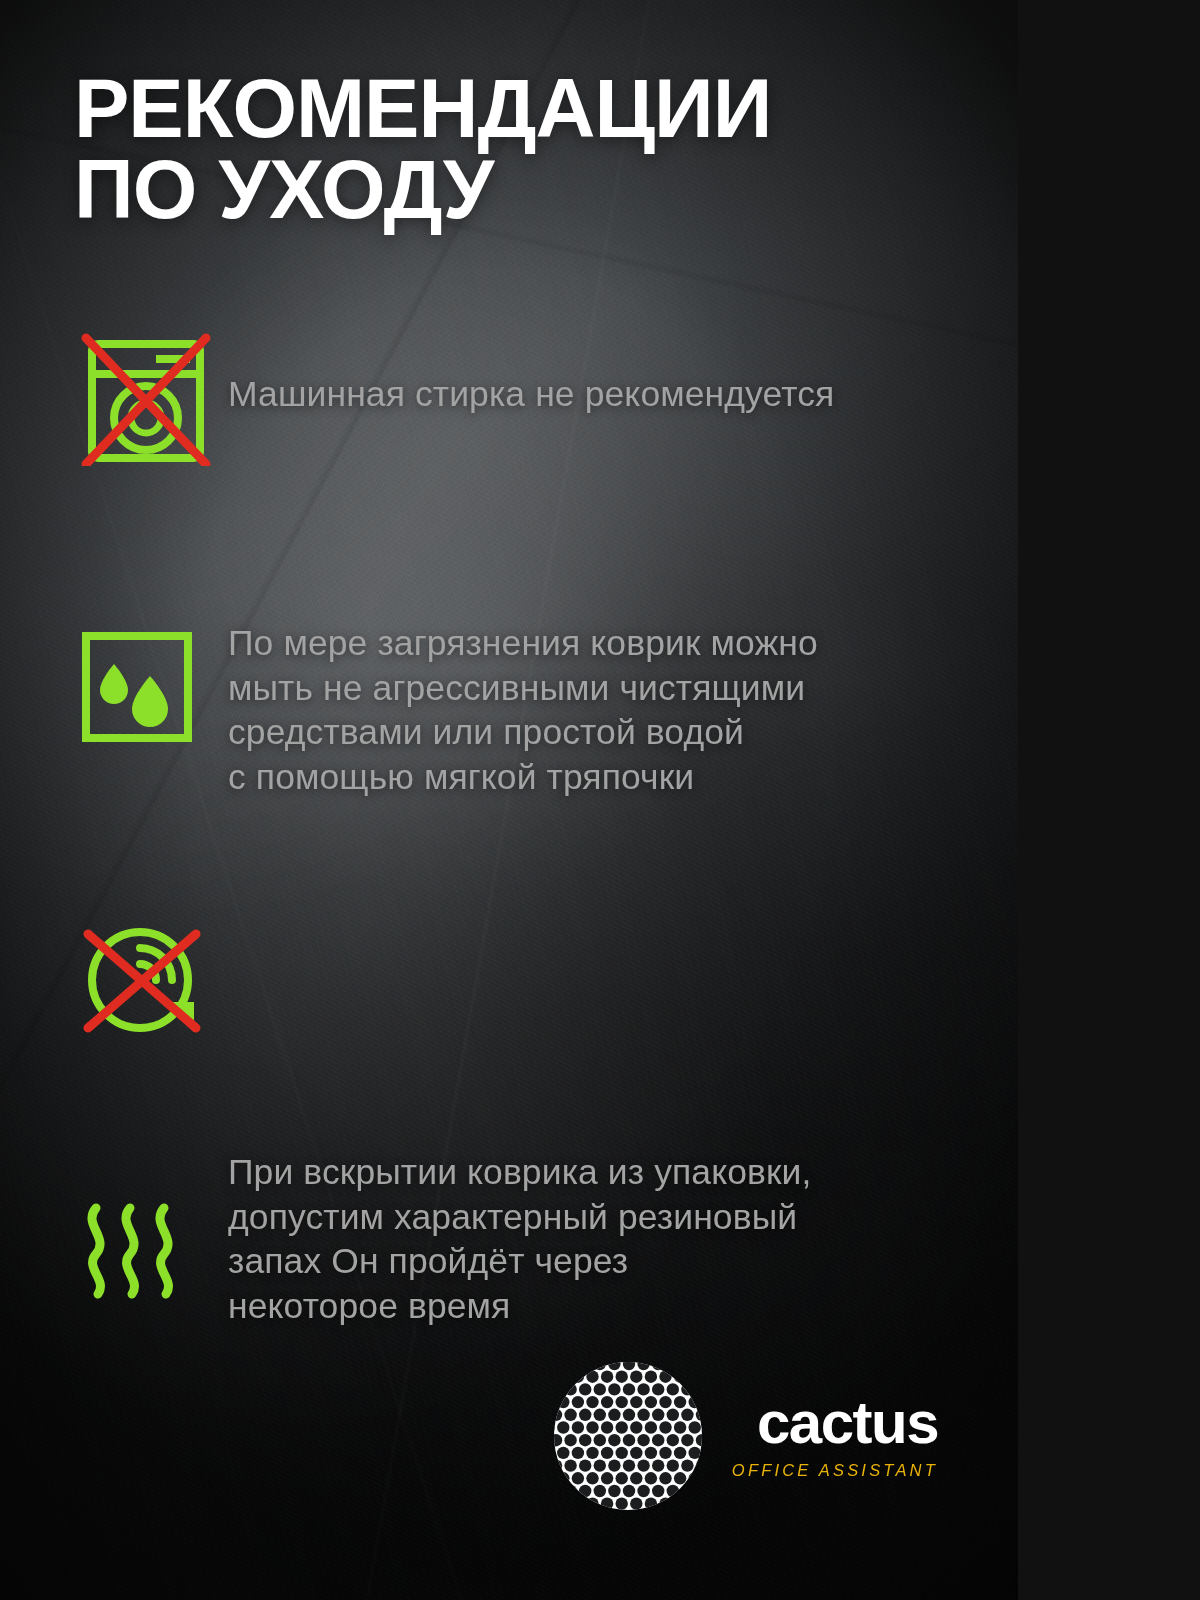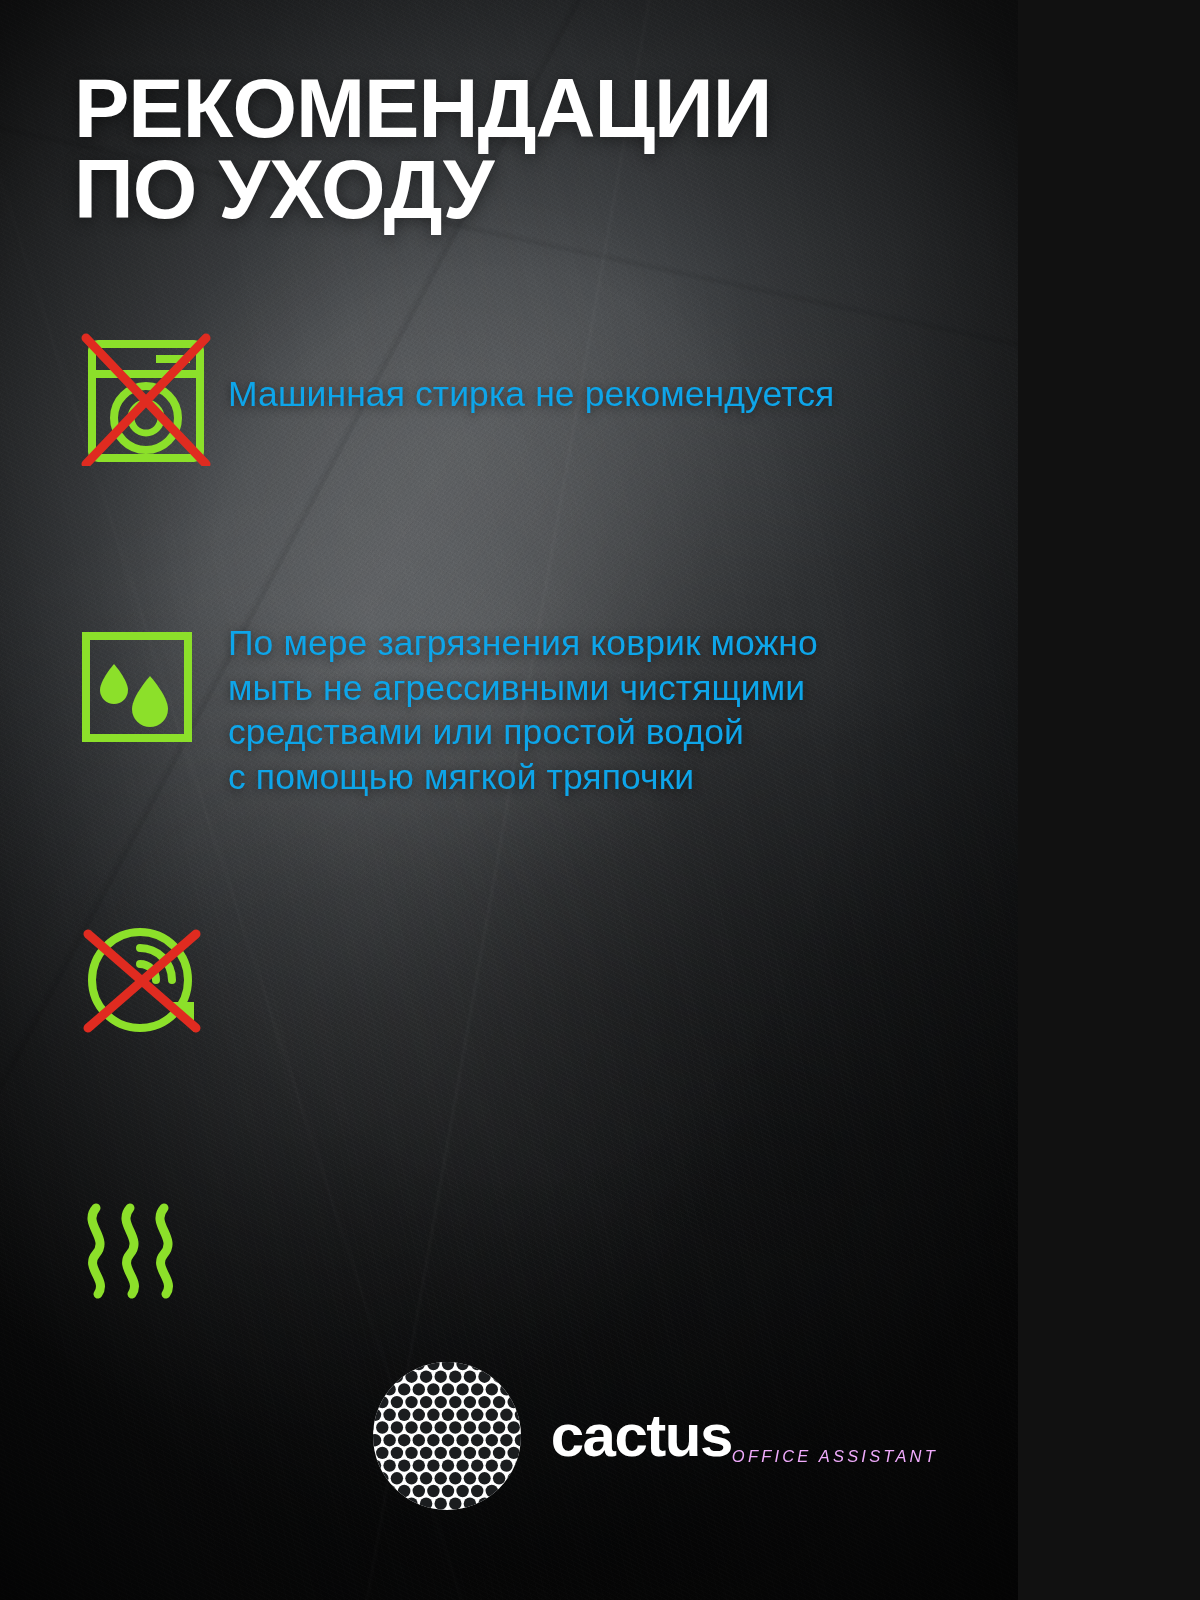--- a/index.html
+++ b/index.html
@@ -105,21 +105,21 @@
     align-items: flex-start;
   }
   .row-icon {
     width: 150px;
     min-width: 150px;
     display: flex;
     justify-content: flex-start;
     align-items: flex-start;
   }
   .row-text {
-    color: #0ea5e9;
+    color: #a3a3a3;
     font-size: 35.5px;
     line-height: 1.26;
     font-weight: 400;
     white-space: pre-line;
     letter-spacing: 0.1px;
     text-shadow: 0 2px 10px rgba(0,0,0,0.5);
     padding-top: 2px;
   }
 
   .r0 { top: 0px; }
@@ -144,32 +144,32 @@
     display: flex;
     align-items: center;
     gap: 28px;
   }
   .logo-mark {
     width: 152px;
     height: 152px;
   }
   .logo-word {
     display: flex;
-    flex-direction: row;
+    flex-direction: column;
     align-items: flex-end;
   }
   .logo-name {
     color: #ffffff;
     font-size: 60px;
     font-weight: 700;
     letter-spacing: -1.5px;
     line-height: 1;
   }
   .logo-sub {
-    color: #f0abfc;
+    color: #eab308;
     font-size: 16.5px;
     font-style: italic;
     letter-spacing: 3.2px;
     margin-top: 8px;
     font-weight: 400;
   }
 </style>
 </head>
 <body>
 
@@ -232,20 +232,24 @@
       </div>
 
       <div class="row r3">
         <div class="row-icon">
           <svg width="120" height="110" viewBox="0 0 120 110" fill="none" aria-hidden="true">
             <path d="M18 12 C4 28 32 42 18 58 C6 72 30 84 20 98" stroke="#8CE02A" stroke-width="9" fill="none" stroke-linecap="round"></path>
             <path d="M52 12 C38 28 66 42 52 58 C40 72 64 84 54 98" stroke="#8CE02A" stroke-width="9" fill="none" stroke-linecap="round"></path>
             <path d="M86 12 C72 28 100 42 86 58 C74 72 98 84 88 98" stroke="#8CE02A" stroke-width="9" fill="none" stroke-linecap="round"></path>
           </svg>
         </div>
+        <div class="row-text">При вскрытии коврика из упаковки,
+допустим характерный резиновый
+запах Он пройдёт через
+некоторое время</div>
       </div>
 
     </div>
 
     <div class="logo-area">
       <div class="logo-mark">
         <svg width="152" height="152" viewBox="0 0 152 152" aria-hidden="true">
           <defs>
             <clipPath id="circleClip">
                 <circle cx="76" cy="76" r="74"></circle>

